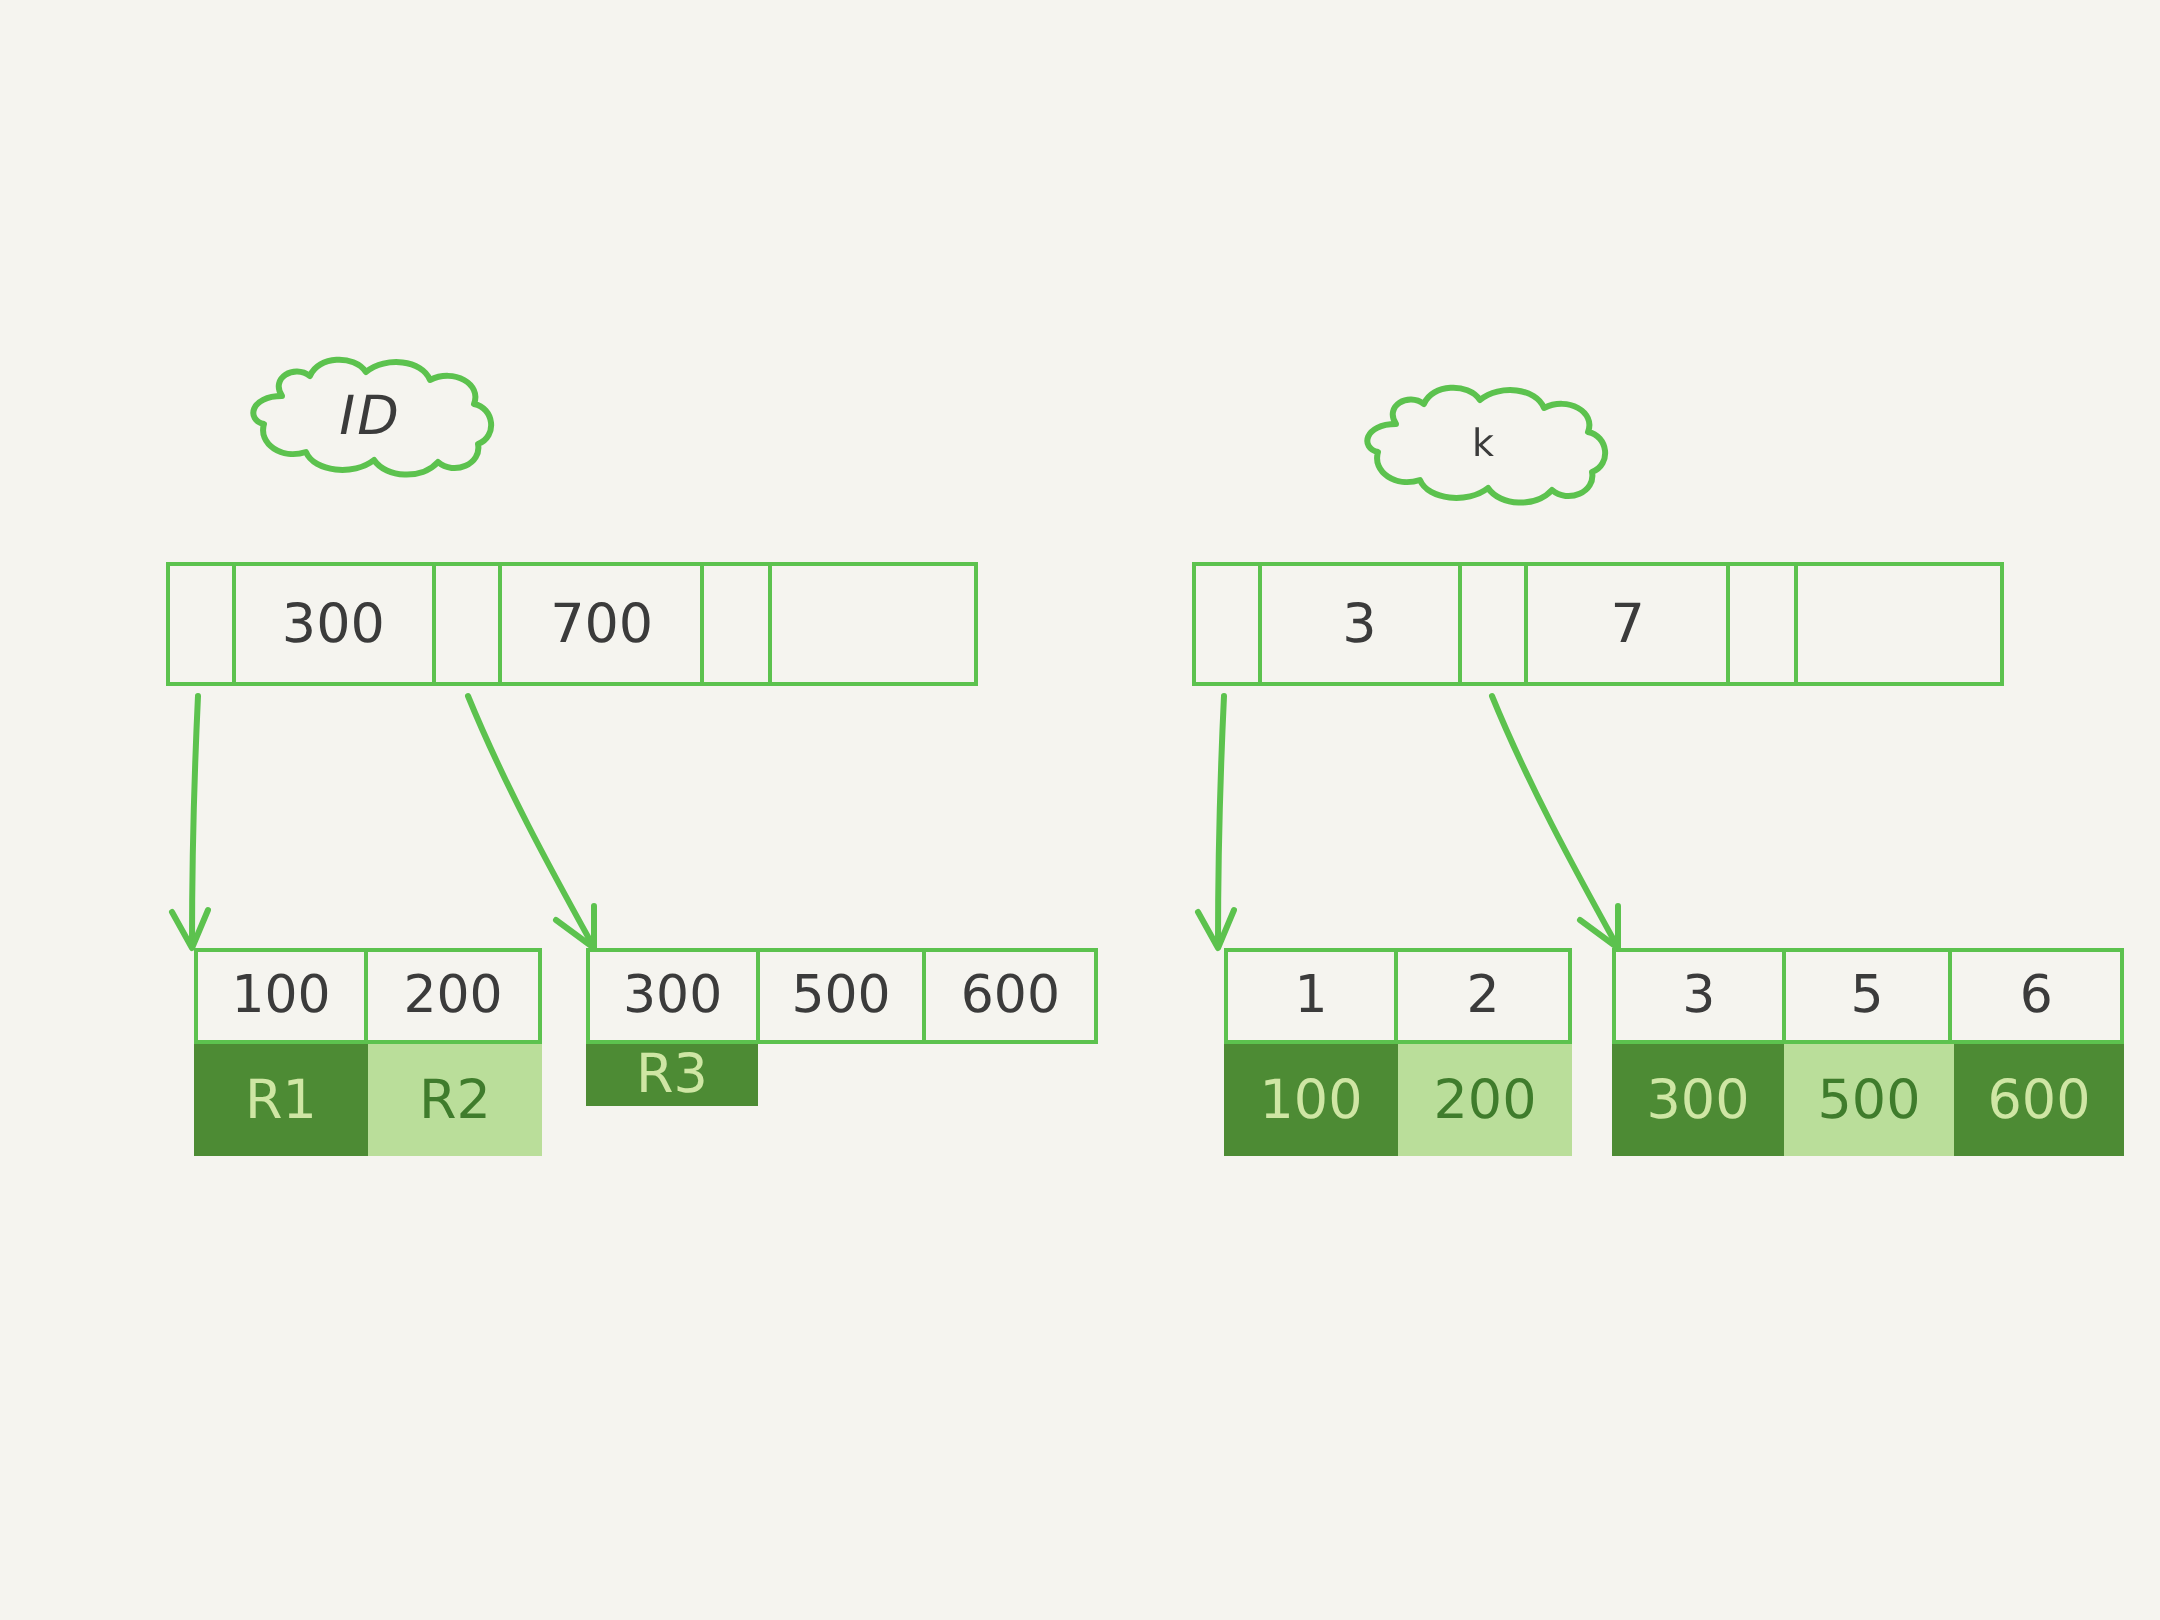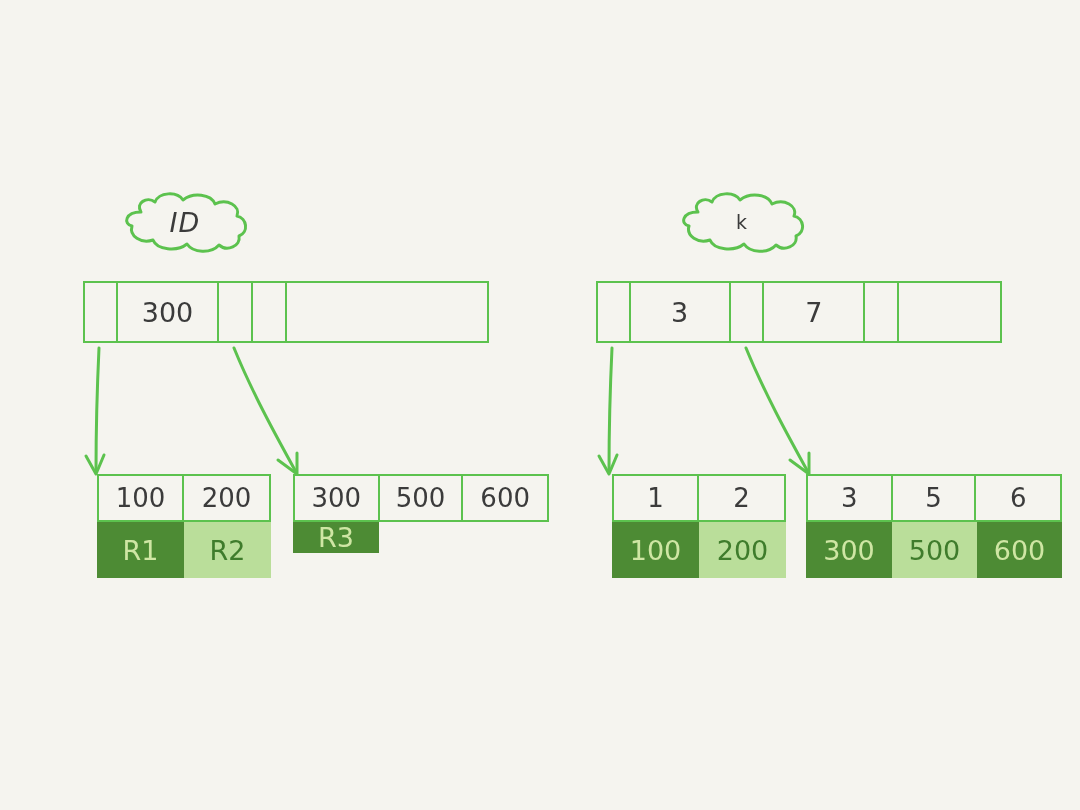--- a/index.html
+++ b/index.html
@@ -145,34 +145,35 @@
         <path d="M599,456 L609,474 L617,455"></path>
       </g>
 
       <g>
         <path d="M746,348 C764,392 787,434 808,472"></path>
         <path d="M790,460 L809,474 L809,453"></path>
       </g>
     </g>
   </svg>
 
-  <div class="cloud big" style="left:115px; top:190px;text-decoration:underline;">
+  <div class="cloud big" style="left:115px; top:176px;text-decoration:underline;">
     <svg width="140" height="64" viewBox="0 0 140 64" xmlns="http://www.w3.org/2000/svg">
       <path d="M26,22 C20,13 32,6 40,12 C44,2 62,1 68,10 C78,2 96,4 100,14
                C112,8 126,16 122,26 C132,28 134,42 124,46 C126,56 112,62 104,55
                C96,64 78,63 72,54 C62,62 42,60 38,50 C26,54 14,46 17,36
                C8,34 10,22 26,22 Z" fill="#f5f4ef" stroke="#5cc24e" stroke-width="3" stroke-linejoin="round" stroke-linecap="round"></path>
     </svg>
     <div class="cloud-text">ID</div>
   </div>
 
   <div class="root-node" style="left:83px; top:281px; width:406px;">
     <div class="root-cell ptr" style="width:33px;"></div>
     <div class="root-cell key" style="width:101px;">300</div>
     <div class="root-cell ptr" style="width:34px;"></div>
+    <div class="root-cell key" style="width:102px;">700</div>
     <div class="root-cell ptr" style="width:34px;"></div>
     <div class="root-cell tail" style="width:102px;"></div>
   </div>
 
   <div class="leaf" style="left:53px; top:474px;">
     <div class="leaf-keys" style="width:174px;">
       <div class="leaf-key" style="width:87px;">100</div>
       <div class="leaf-key" style="width:87px;">200</div>
     </div>
     <div class="leaf-vals" style="width:174px;">

